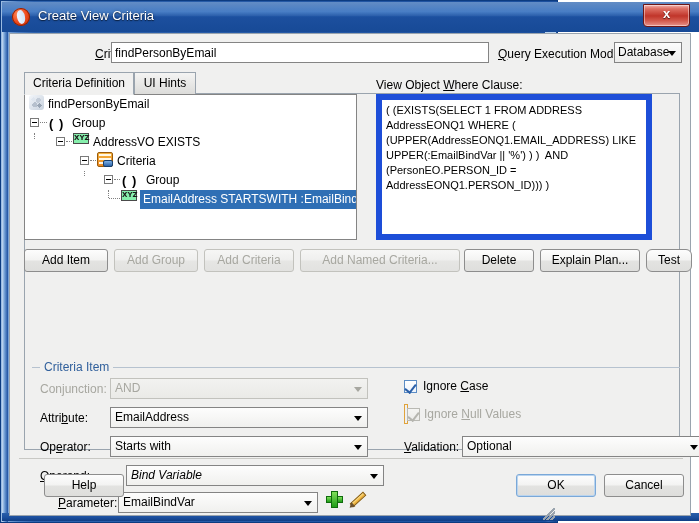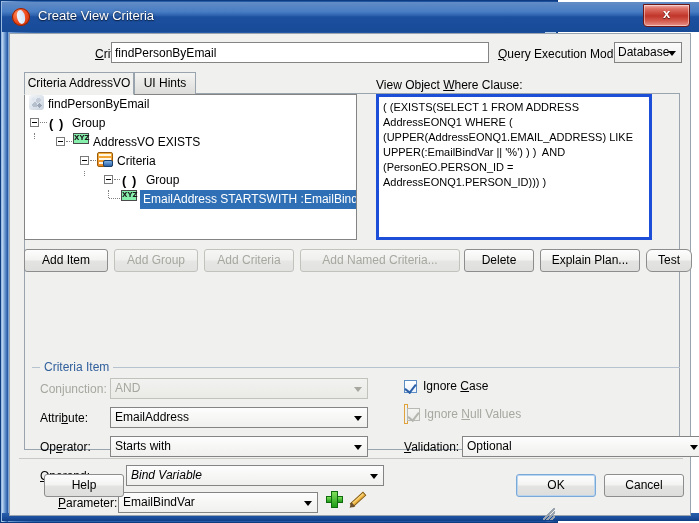--- a/index.html
+++ b/index.html
@@ -292,21 +292,21 @@
 
   
   #where-label {
     position: absolute; left: 366px; top: 44px;
     font-size: 12px; color: #000;
   }
   #where-box {
     position: absolute; left: 366px; top: 60px;
     width: 276px; height: 146px;
     background: #ffffff;
-    border: 3px solid #1d4ed8;
+    border: 6px solid #1d4ed8;
     box-sizing: border-box;
     padding: 3px 4px;
     overflow: hidden;
   }
   #where-text {
     font-size: 11px;
     font-family: "Liberation Sans", sans-serif;
     color: #000;
     line-height: 15px;
     white-space: pre-wrap;
@@ -540,21 +540,21 @@
       <div class="field-label" id="qem-label"><span class="ul">Q</span>uery Execution Mode:</div>
       <div id="qem-select">
         <span>Database</span>
         <span class="combo-arrow"></span>
       </div>
     </div>
 
     <div id="tabstrip">
       <div id="tab-underline"></div>
       <div class="tab selected" id="tab-criteria-definition">
-        <span>Criteria AddressVO</span>
+        <span>Criteria Definition</span>
       </div>
       <div class="tab unselected" id="tab-ui-hints">
         <span>UI Hints</span>
       </div>
     </div>
 
     <div id="panel-body"></div>
 
     <div id="view-criteria-label">Vi<span class="ul">e</span>w Criteria:</div>
     <div id="tree-box">

